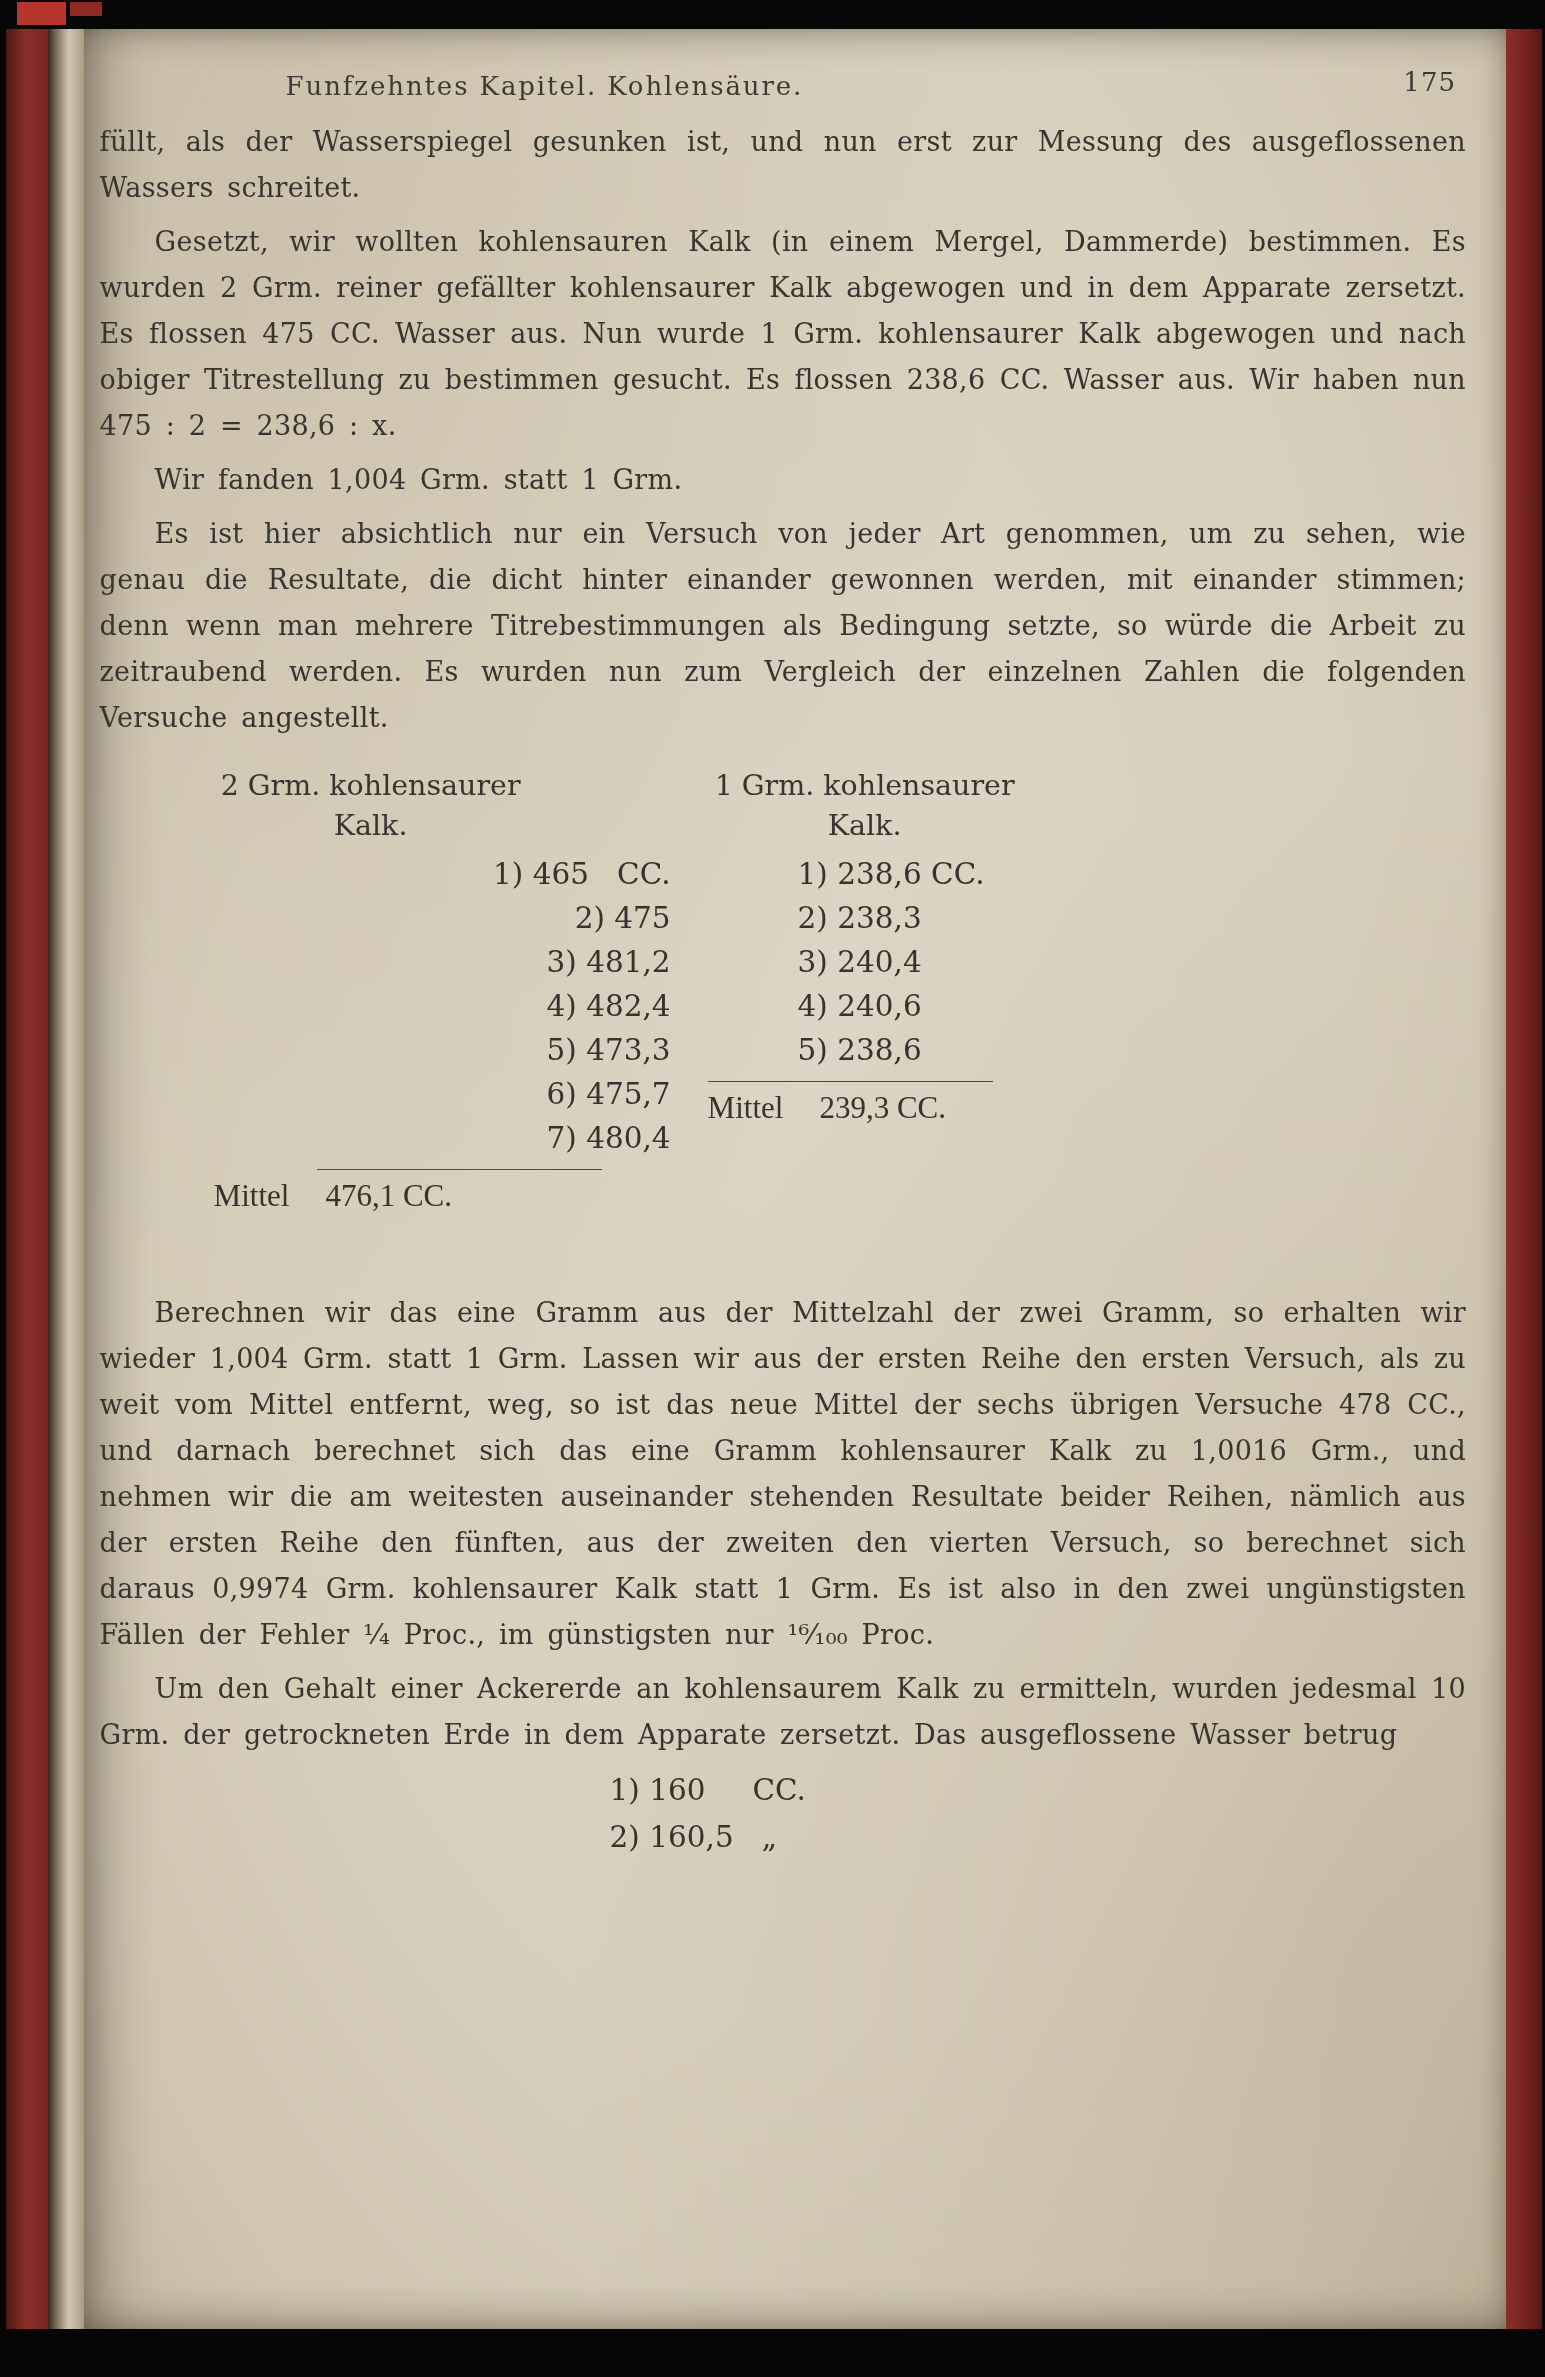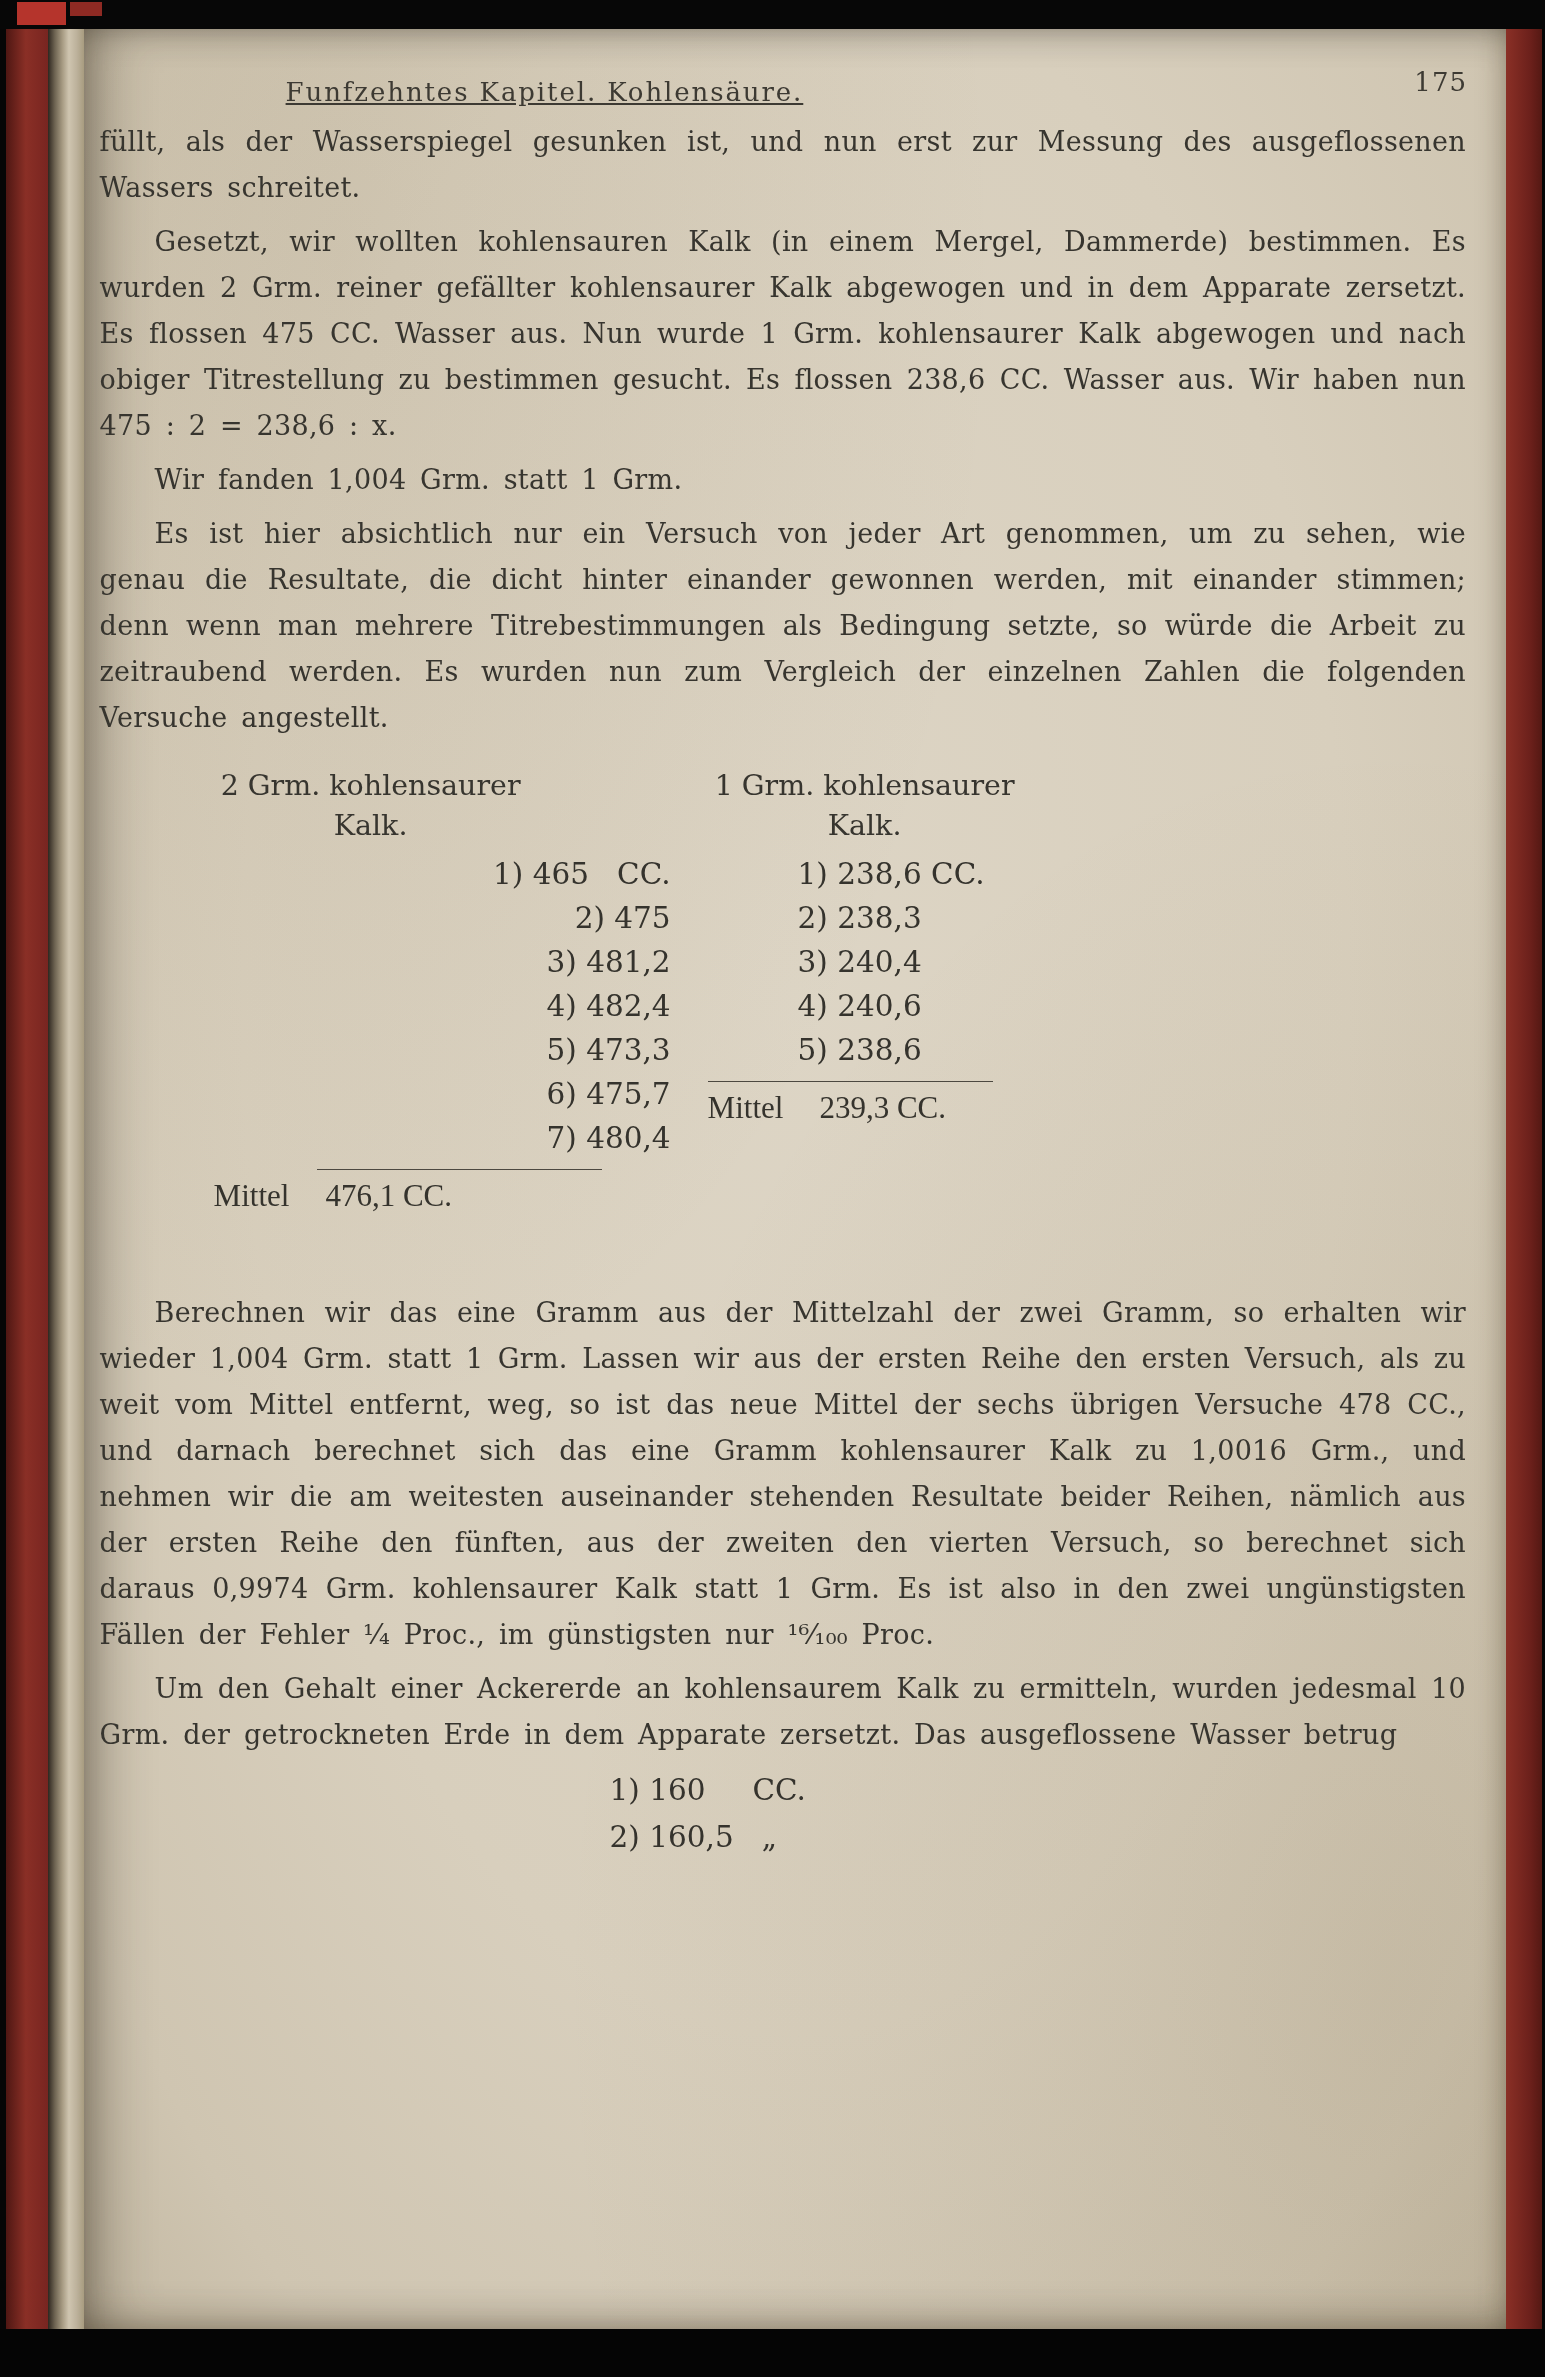--- a/index.html
+++ b/index.html
@@ -38,25 +38,25 @@
       inset 0 21px 42px -25px rgba(0,0,0,0.40),
       inset 0 -27px 48px -28.5px rgba(55,42,22,0.45);
   }
   .page-content{
     position:absolute;left:7.6px;right:32px;top:42px;
     color:#37352f;
   }
   
   .running-head{position:relative;height:44px;margin-bottom:5.7px;}
   .running-title{
-    position:absolute;left:194px;top:10px;
-    font-size:26px;letter-spacing:1.9px;color:#3d3a33;text-decoration:underline;
+    position:absolute;left:194px;top:4px;
+    font-size:26px;letter-spacing:1.9px;color:#3d3a33;
   }
   .page-number{
-    position:absolute;right:7px;top:0;
+    position:absolute;right:18px;top:0;
     font-size:26px;letter-spacing:1px;color:#3d3a33;
   }
   
   .bodytext p{
     margin:8px;font-size:27px;line-height:46px;
     text-align:justify;text-indent:55px;
     letter-spacing:0.3px;word-spacing:4.8px;
     color:#37352f;
   }
   .bodytext p.no-indent{text-indent:0;}

